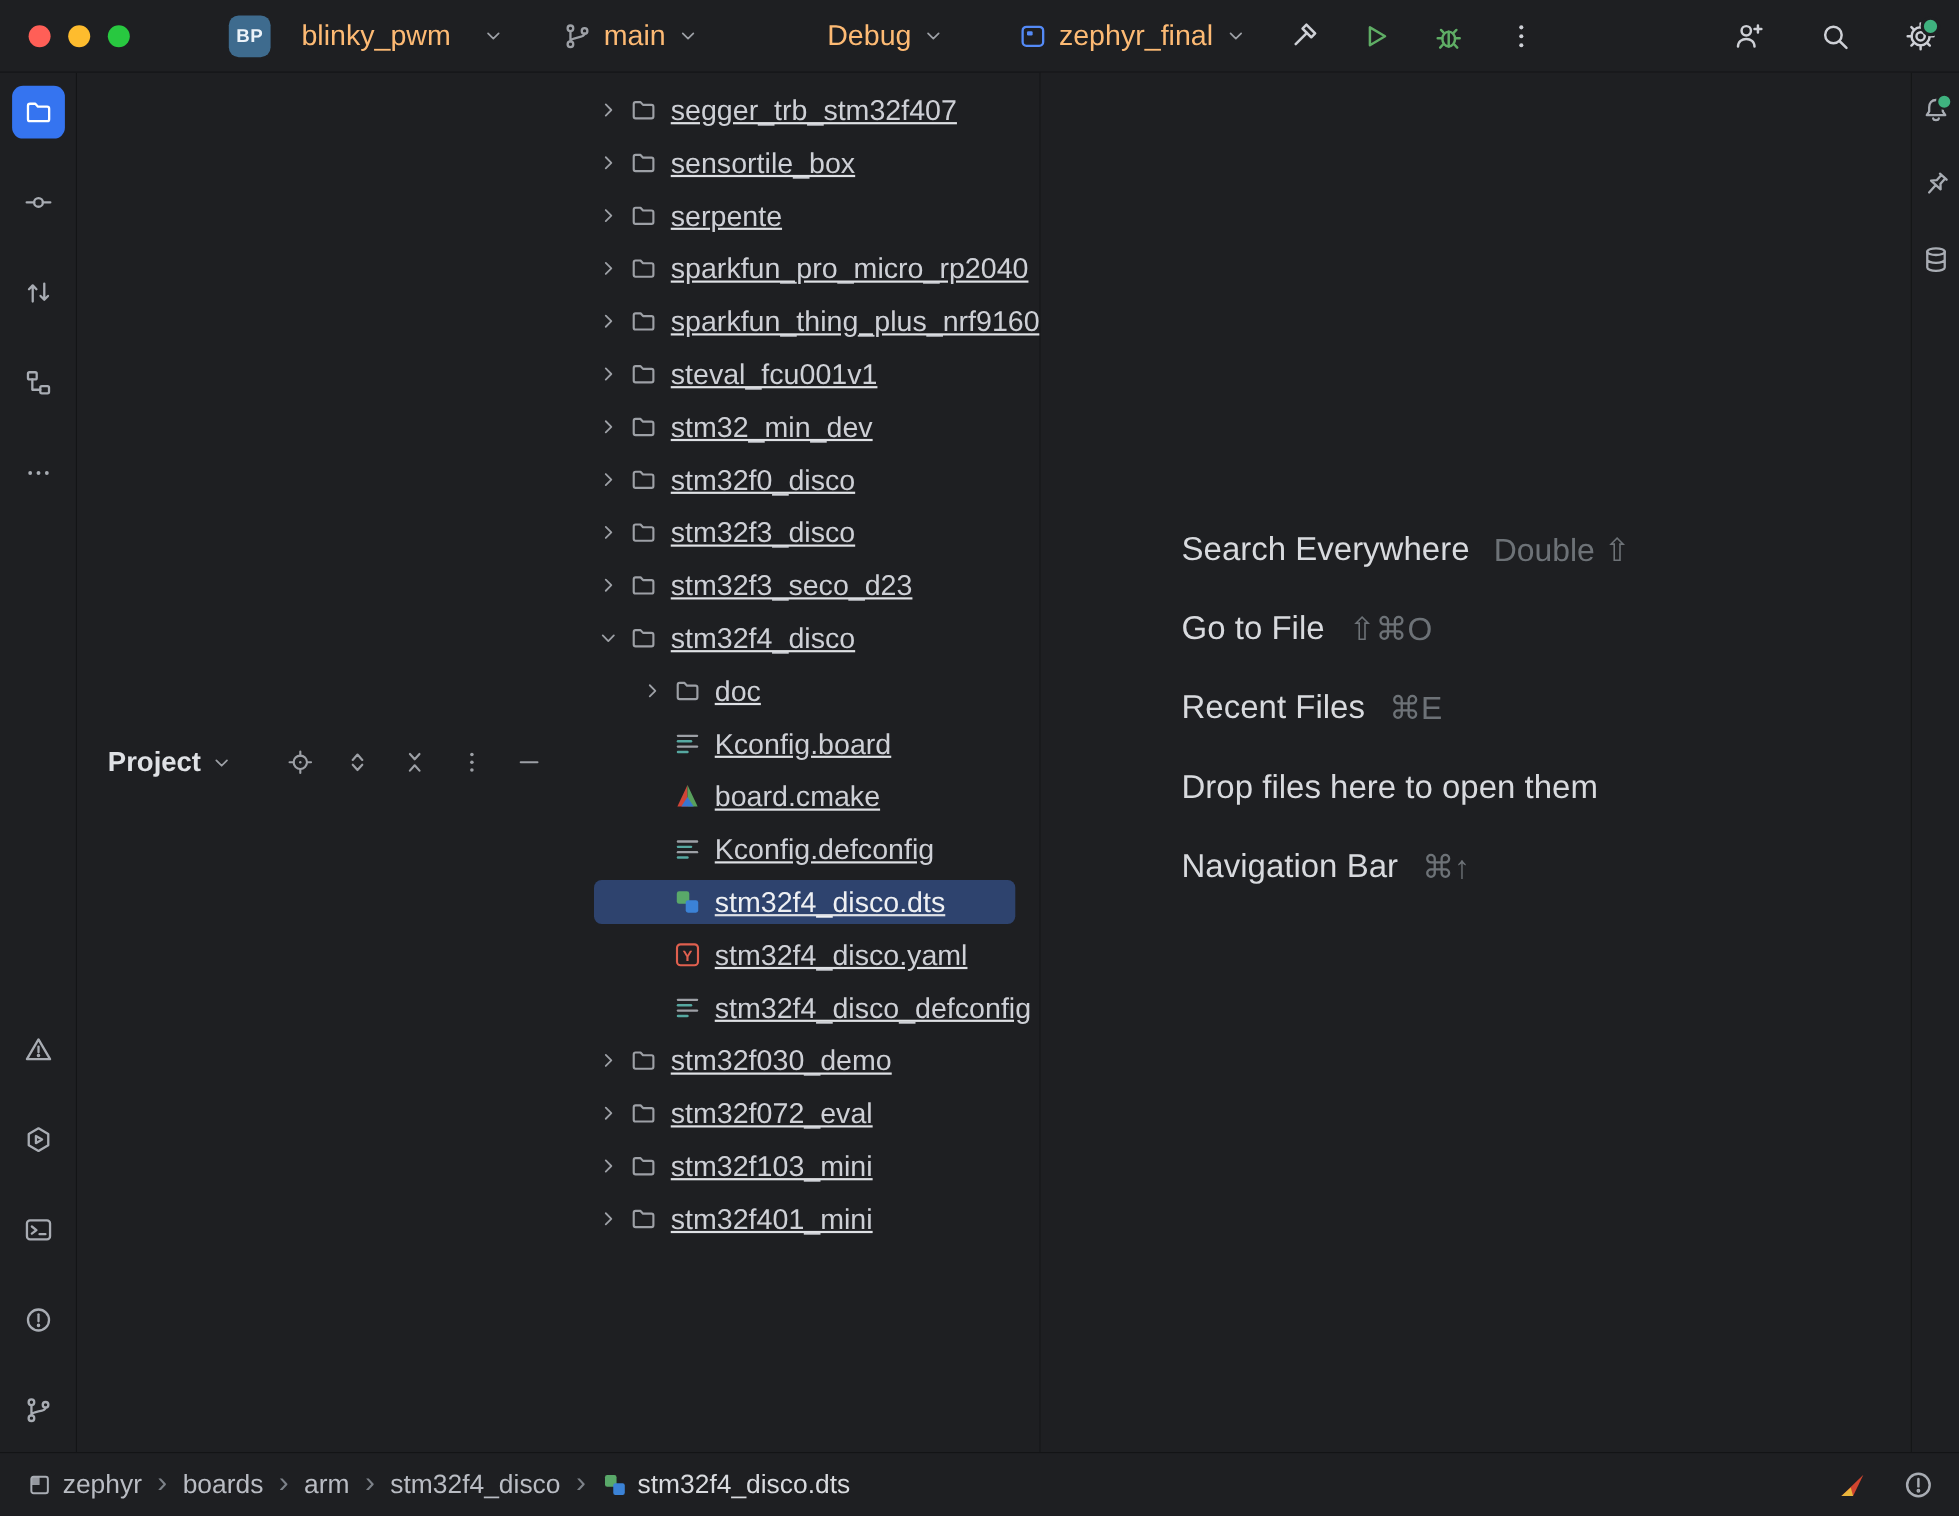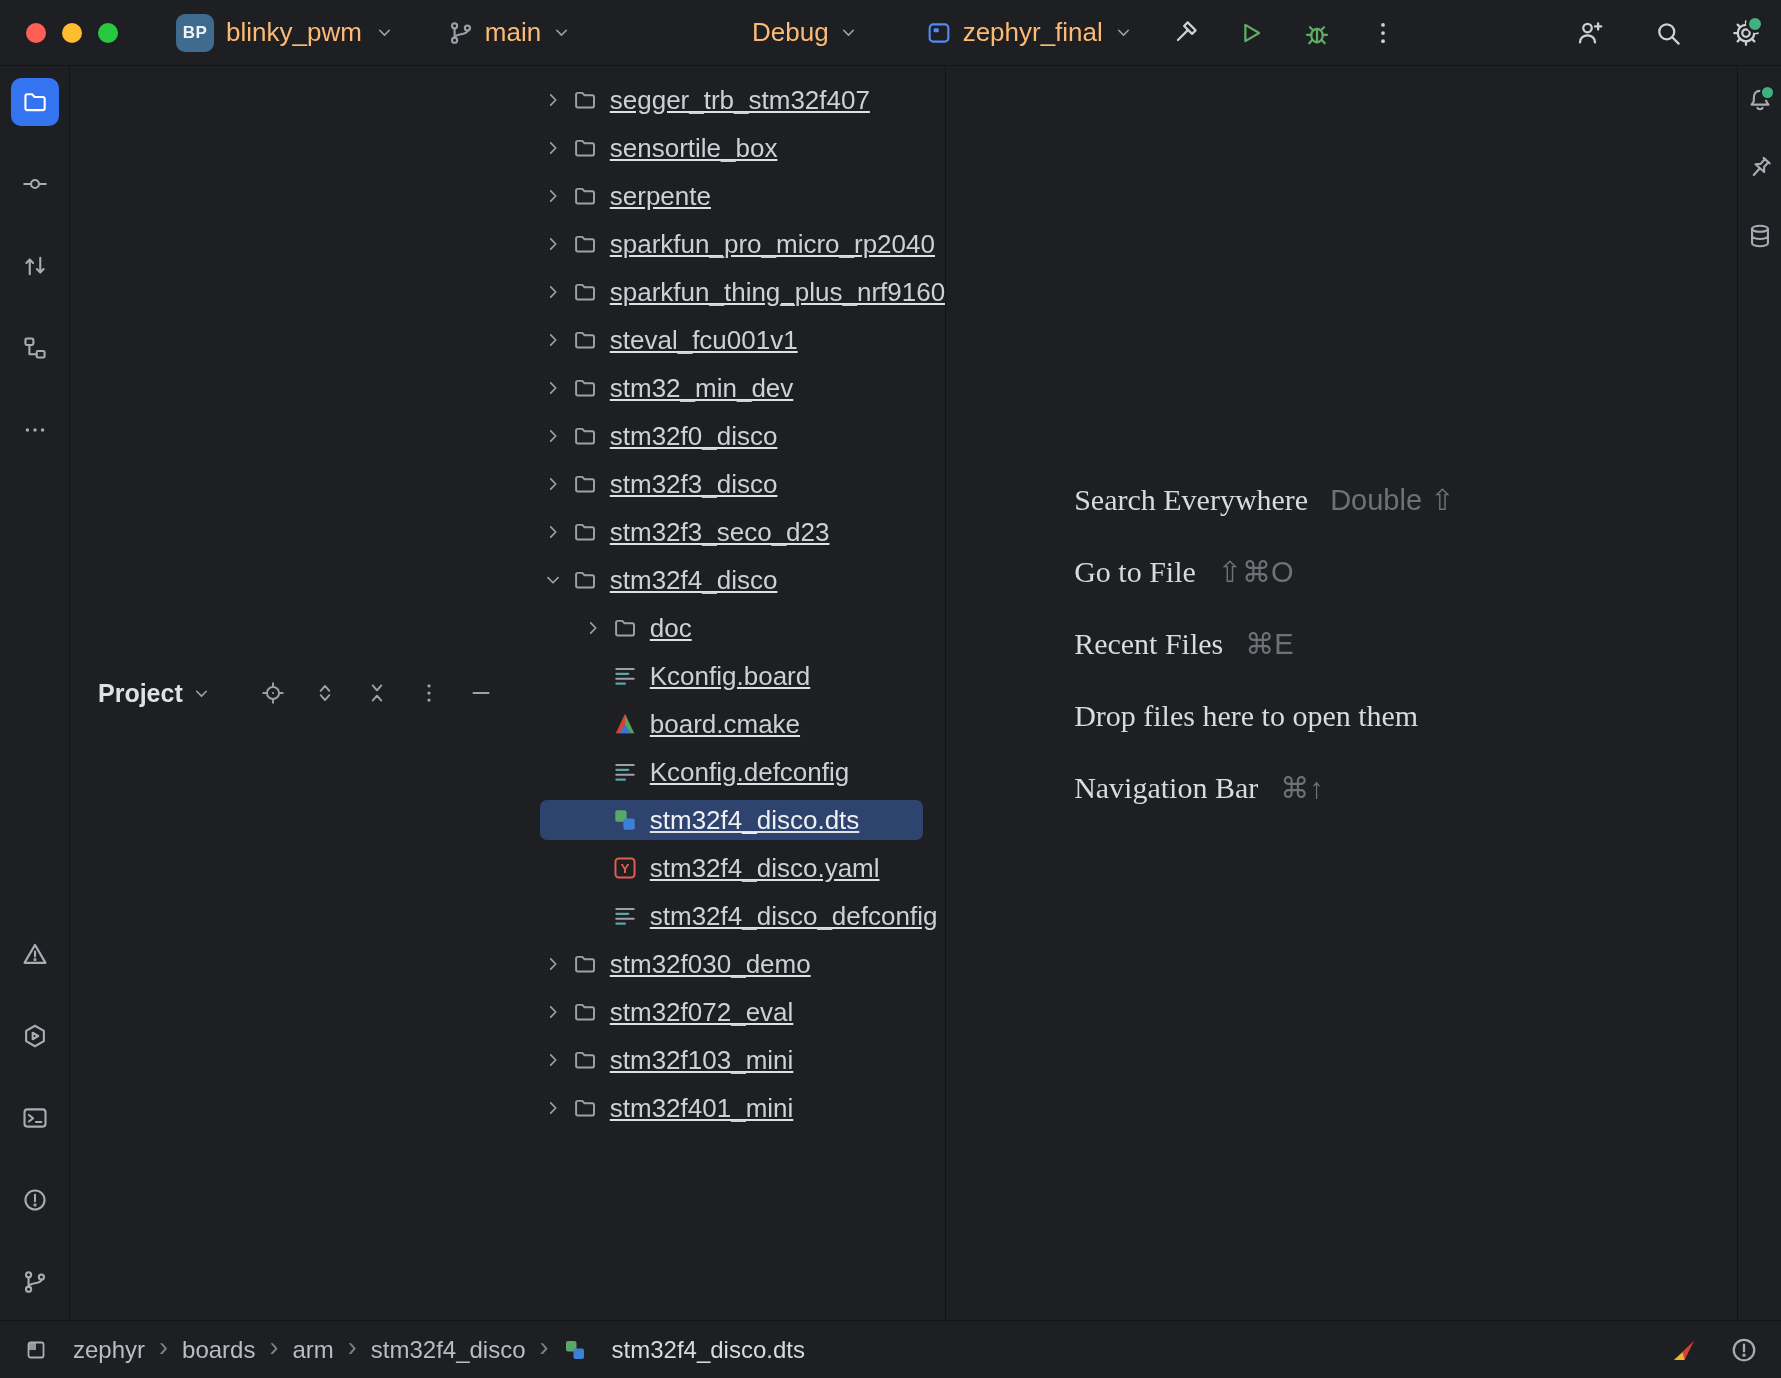--- a/index.html
+++ b/index.html
@@ -7,21 +7,21 @@
               font-family:"Liberation Sans", sans-serif; color:#dfe1e5; cursor:default; }
   .app { width:1781px; height:1378px; display:flex; flex-direction:column; background:#1e1f22; }
 
   
   .titlebar { flex:0 0 66px; display:flex; align-items:center; position:relative;
               background:#1e1f22; border-bottom:1px solid #131416; }
   .traffic { display:flex; gap:16px; padding-left:26px; }
   .light { width:20px; height:20px; border-radius:50%; }
   .light.red{background:#ff5f57}.light.yellow{background:#febc2e}.light.green{background:#28c840}
   .tb-item { display:flex; align-items:center; gap:9px; cursor:pointer; }
-  .project-widget { margin-left:58px; gap:12px; }
+  .project-widget { margin-left:90px; gap:28px; }
   .chip { width:38px; height:38px; border-radius:9px; background:#3e6b8e; color:#ecf3f9;
           font-size:17px; font-weight:700; display:flex; align-items:center; justify-content:center; letter-spacing:.5px; }
   .tb-label { font-size:26px; color:#fdba74; white-space:nowrap; }
   .branch-widget { margin-left:52px; gap:10px; }
   .tb-center { position:absolute; left:752px; top:0; height:100%; display:flex; align-items:center; gap:36px; }
   .cfg { margin-left:30px; gap:10px; }
   .tb-right { position:absolute; right:20px; top:0; height:100%; display:flex; align-items:center; gap:48px; }
 
   .icon { display:inline-flex; width:28px; height:28px; color:#9da0a6; flex:none; }
   .icon.sm { width:21px; height:21px; }
@@ -67,28 +67,28 @@
   .t-icon svg { width:26px; height:26px; }
   .t-label { font-size:26px; color:#ced0d6; white-space:nowrap; position:relative; z-index:1; }
   .row.selected::before { content:""; position:absolute; left:26px; right:22px; top:4px; bottom:4px;
             background:#2e436e; border-radius:7px; }
   .row.selected .t-label { color:#eef0f3; }
 
   
   .editor { flex:1; position:relative; min-width:0; background:#1e1f22; }
   .shortcuts { position:absolute; left:128px; top:398px; }
   .sc-line { height:72px; display:flex; align-items:center; gap:22px; }
-  .sc-label { font-size:30px; color:#d8dade; white-space:nowrap;font-family:Liberation Serif, serif; }
+  .sc-label { font-size:30px; color:#d8dade; white-space:nowrap; }
   .sc-keys { font-size:29px; color:#6d7277; white-space:nowrap; }
 
   
   .statusbar { flex:0 0 58px; border-top:1px solid #131416; display:flex; align-items:center;
                padding:0 22px 0 24px; }
   .breadcrumbs { display:flex; align-items:center; gap:14px; font-size:24px; color:#b9bcc3; }
-  .bc-item { display:flex; align-items:center; gap:25px; cursor:pointer; }
+  .bc-item { display:flex; align-items:center; gap:9px; cursor:pointer; }
   .bc-item:last-child { color:#d8dade; }
   .bc-sep { color:#7c8188; font-size:27px; line-height:1; padding-bottom:4px; }
   .bc-icon { width:24px; height:24px; display:inline-flex; color:#a9adb4; }
   .bc-icon svg { width:100%; height:100%; }
   .status-right { margin-left:auto; display:flex; align-items:center; gap:30px; }
   .status-right .icon-btn { color:#a8acb3; }
 </style>
 </head>
 <body>
 

